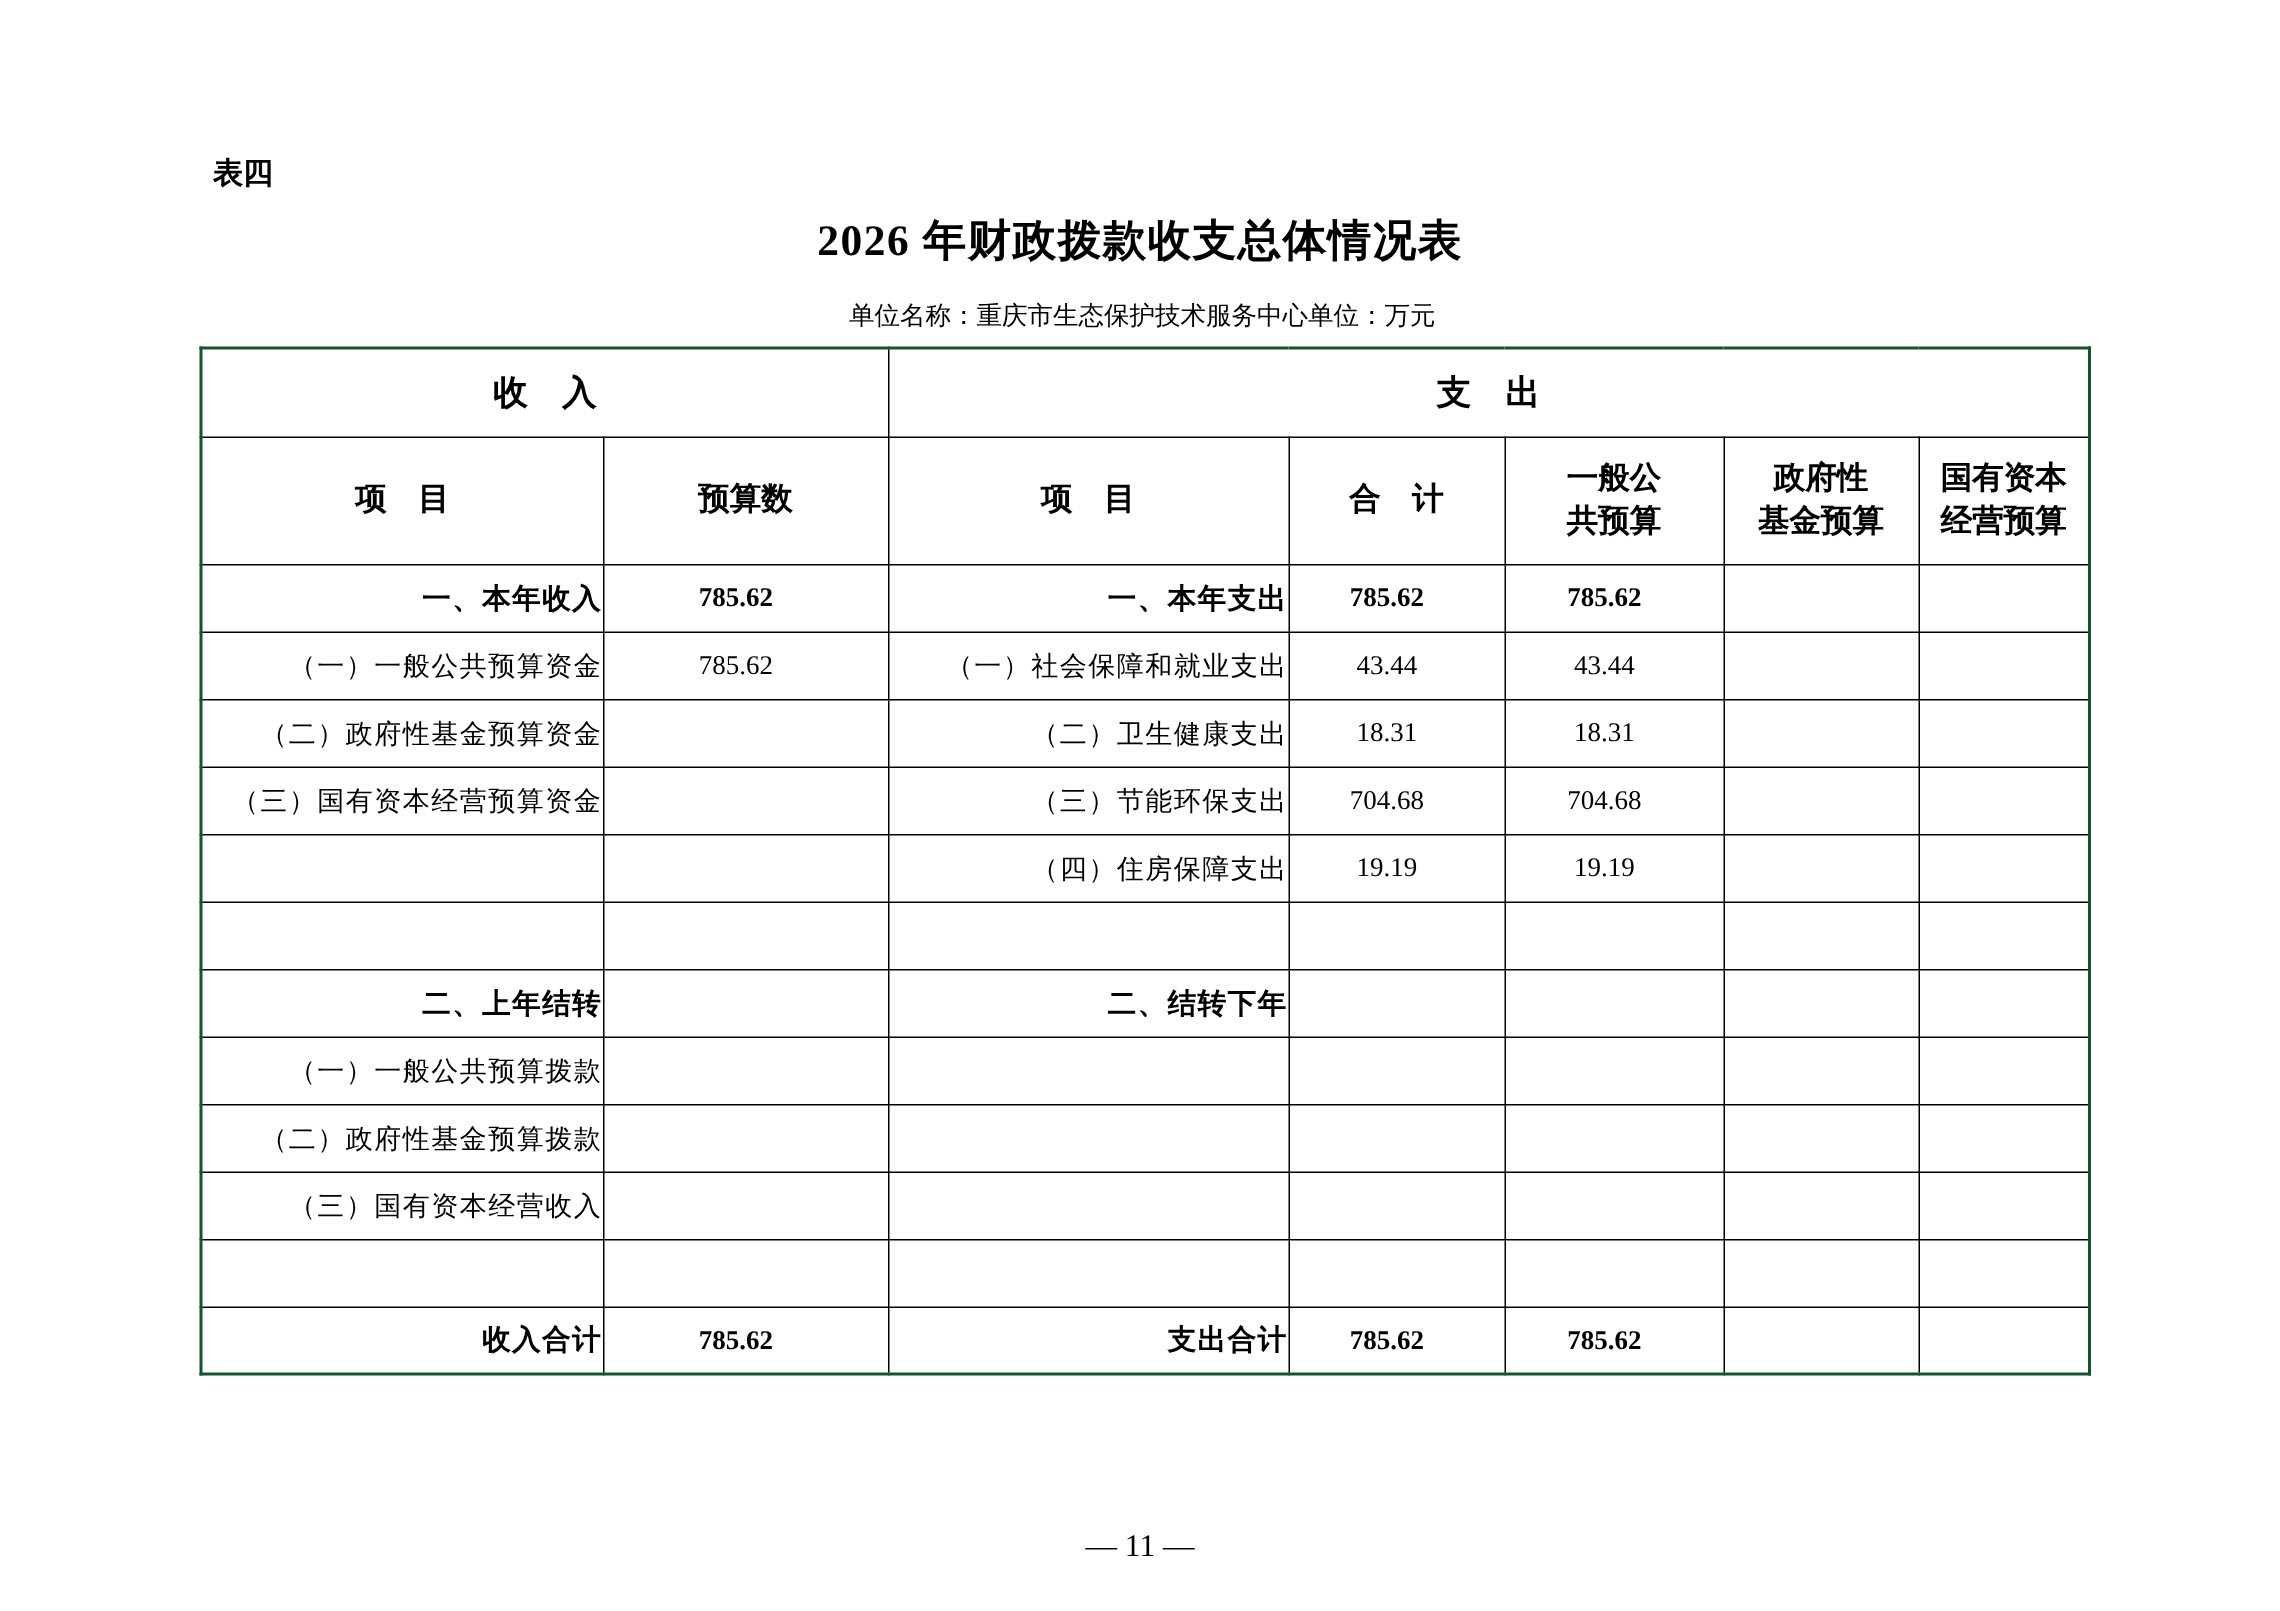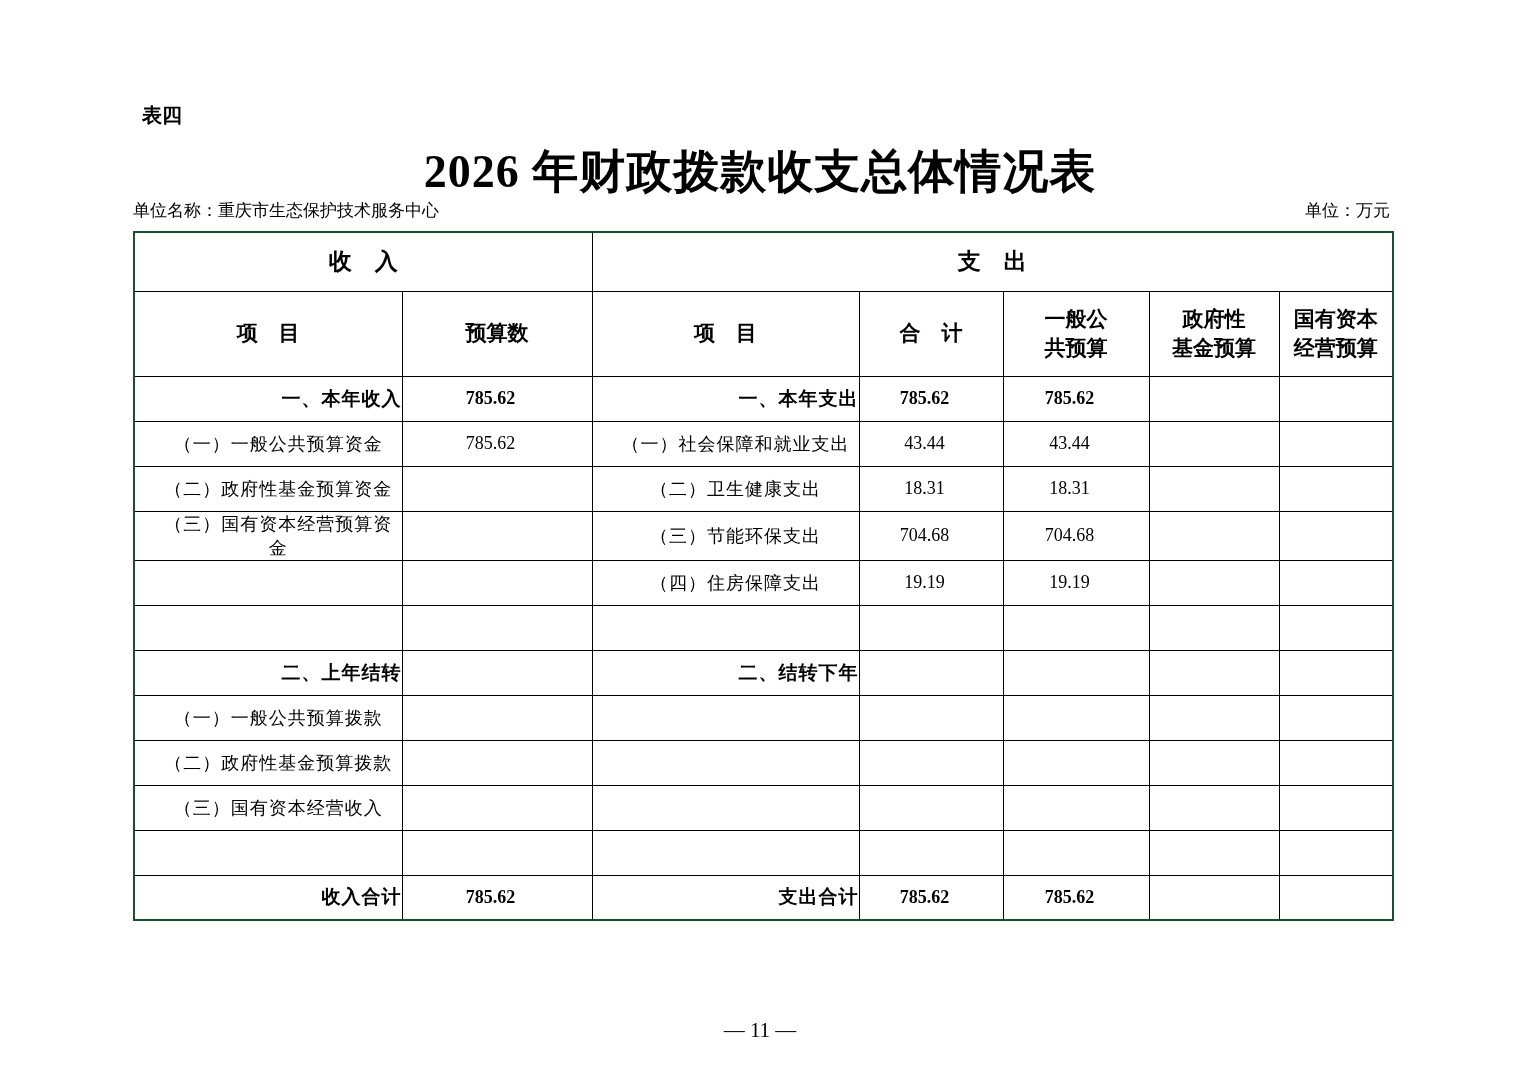--- a/index.html
+++ b/index.html
@@ -13,26 +13,26 @@
   }
   .table-label {
     position: absolute; left: 142px; top: 102px;
     font-family: "Liberation Sans", sans-serif;
     font-weight: bold; font-size: 20px;
   }
   .doc-title {
     position: absolute; top: 141px; left: 0; width: 100%;
     text-align: center;
     font-family: "Liberation Serif", serif;
-    font-weight: bold; font-size: 46px;
+    font-weight: bold; font-size: 29px;
     letter-spacing: 1px;
   }
   .meta-row {
     position: absolute; top: 199px; left: 133px; width: 1257px;
-    display: flex; justify-content: space-between; align-items: flex-end;
+    display: flex; justify-content: center; align-items: flex-end;
     font-size: 17px;
   }
   table.budget {
     position: absolute; left: 133px; top: 231px;
     border-collapse: collapse; table-layout: fixed;
     width: 1259px;
     border: 2px solid #14532d;
   }
   table.budget td, table.budget th {
     border: 1px solid #000;
@@ -47,21 +47,21 @@
   }
   tr.hdr2 th {
     height: 85px;
     font-family: "Liberation Sans", sans-serif;
     font-weight: bold; font-size: 21px;
     text-align: center; vertical-align: middle;
     white-space: pre-line; line-height: 1.35;
   }
   tr.data-row td { height: 45px; vertical-align: middle; }
   td.item-cell {
-    text-align: center; padding-left: 20px;
+    text-align: right; padding-left: 10px;
     font-size: 18px; letter-spacing: 1px;
   }
   td.num-cell {
     text-align: center; padding-right: 13px;
     font-family: "Liberation Serif", serif;
     font-size: 18px;
   }
   tr.major td.item-cell {
     text-align: right; padding-left: 0;
     font-weight: bold; font-size: 19px;

